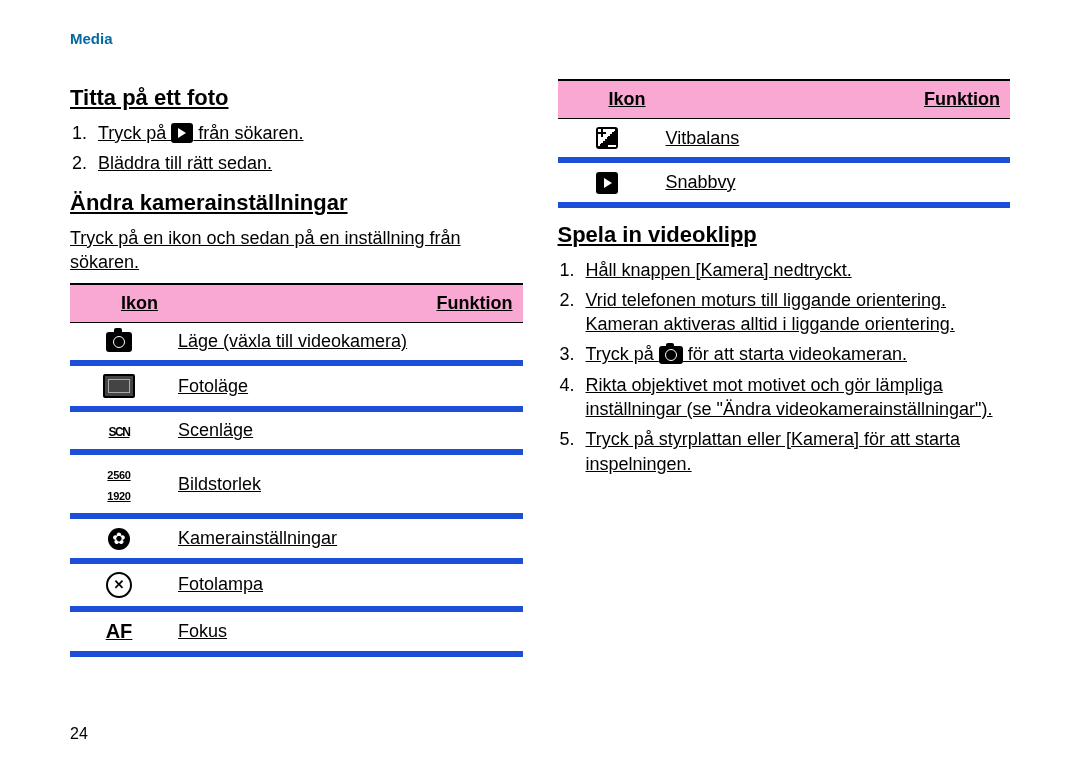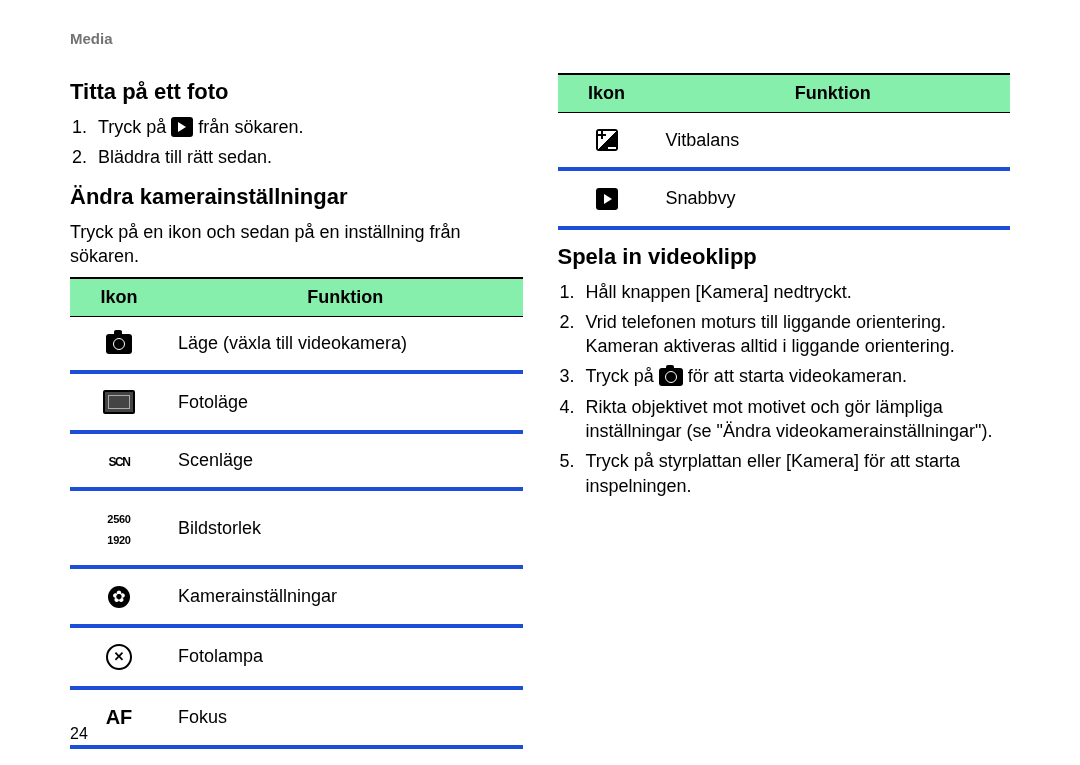--- a/index.html
+++ b/index.html
@@ -6,28 +6,29 @@
   body{
     width:1080px;height:765px;
     font-family:Verdana, Geneva, sans-serif;
     color:#000;
     background:#fff;
     box-sizing:border-box;
     padding:30px 70px 20px 70px;
     position:relative;
   }
   .header{
-    color:#737373;
+    color:#0369a1;
     font-weight:bold;
     font-size:15px;
-    margin-bottom:18px;
+    margin-bottom:24px;
   }
   .columns{
     display:flex;
     gap:35px;
+    text-decoration:underline;
   }
   .col{flex:1;min-width:0;}
   h2{
     font-size:22px;
     font-weight:bold;
     margin:14px 0 10px 0;
   }
   .body-text, ol{
     font-size:18px;
     line-height:1.35;
@@ -79,31 +80,31 @@
     background:#000;
   }
 
   table{
     width:100%;
     border-collapse:collapse;
     margin-top:8px;
     font-size:18px;
   }
   th{
-    background:#86efac;
-    text-align:center;
+    background:#f9a8d4;
+    text-align:right;
     font-weight:bold;
     padding:8px 10px;
     border-top:2px solid #000;
     border-bottom:1px solid #000;
   }
   th:first-child{width:78px;}
   td{
-    padding:16px 10px;
-    border-bottom:4px solid #1d4ed8;
+    padding:8px 10px;
+    border-bottom:6px solid #1d4ed8;
     vertical-align:middle;
   }
   td.icon-cell{
     text-align:center;
     width:78px;
   }
   .icon-box{
     display:inline-block;
     width:26px;height:22px;
     position:relative;

